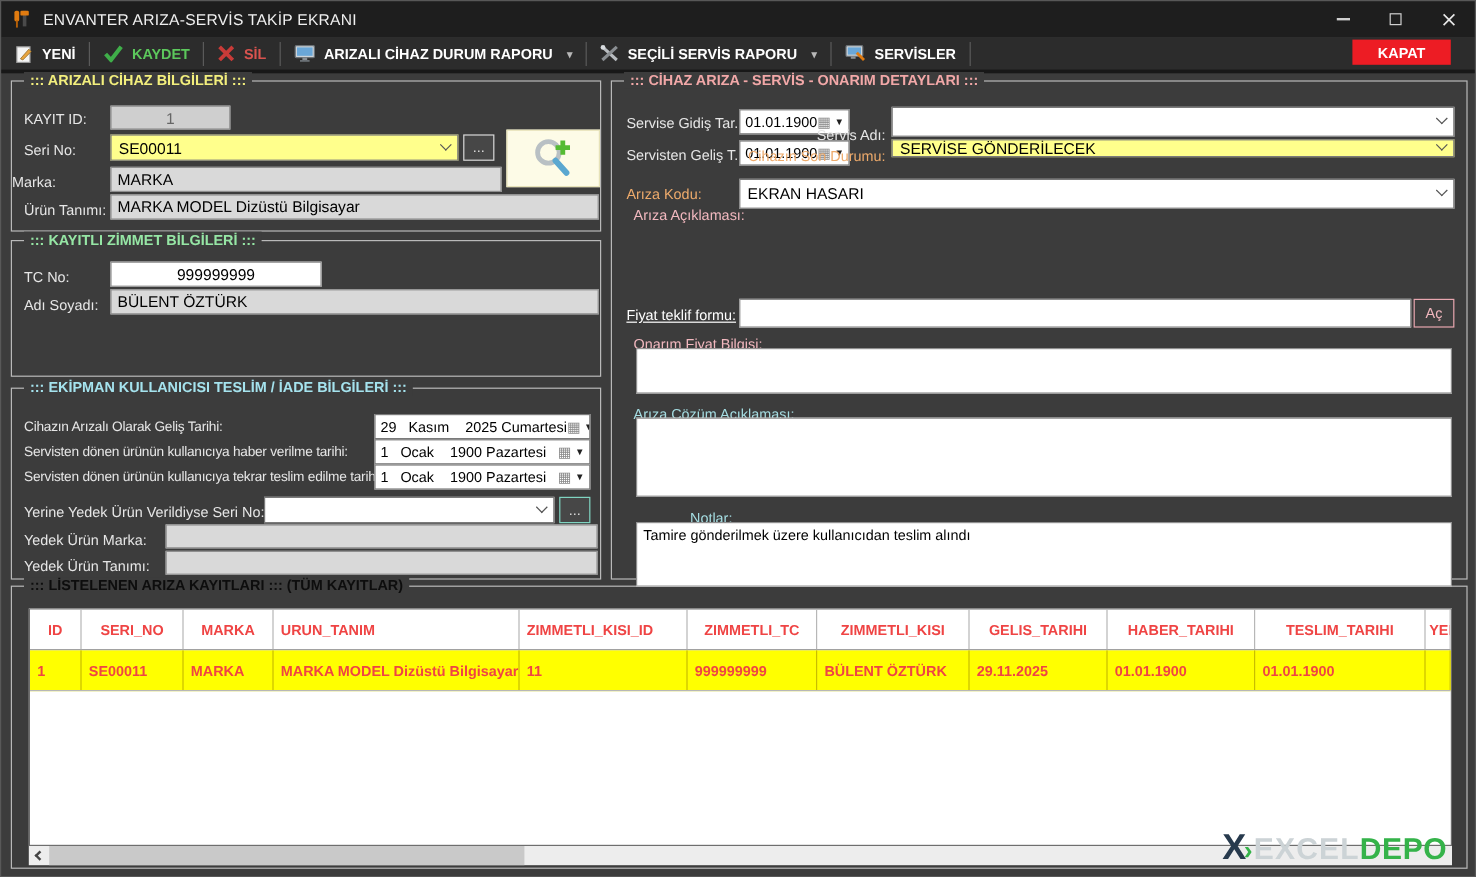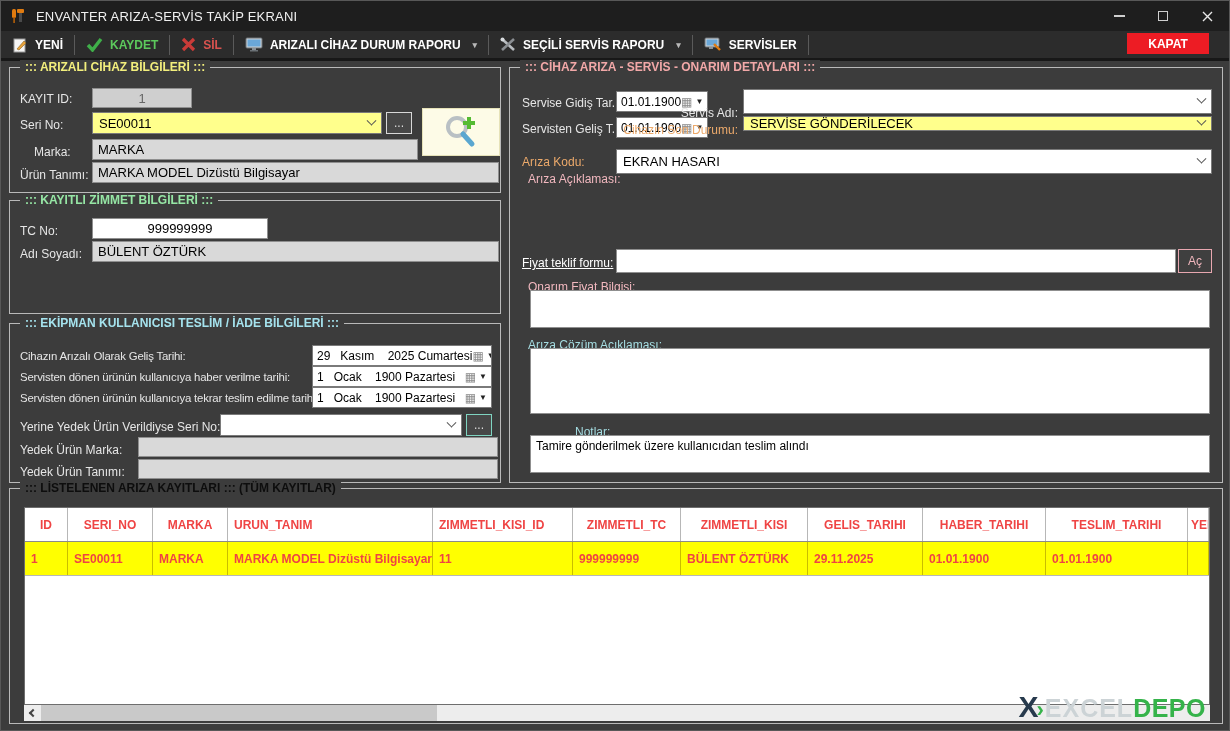--- a/index.html
+++ b/index.html
@@ -182,21 +182,21 @@
       <span class="chev"></span>
     </div>
     <div class="btn-dots bd-light" style="left:376px;top:44px;width:26px;height:22px;">...</div>
     <div class="mag-btn" style="left:412px;top:40px;width:78px;height:48px;">
       <svg width="40" height="38" viewBox="0 0 40 38">
         <circle cx="16" cy="14" r="9" fill="none" stroke="#b9c0c4" stroke-width="4"></circle>
         <path d="M22 21 L31 31" stroke="#5aa7d0" stroke-width="5" stroke-linecap="round"></path>
         <path d="M28 4 L28 16 M22 10 L34 10" stroke="#55bb33" stroke-width="4"></path>
       </svg>
     </div>
-    <div class="lbl" style="left:24px;top:77px;">Marka:</div>
+    <div class="lbl" style="left:0;top:77px;">Marka:</div>
     <div class="fld" style="left:82px;top:71px;width:326px;height:21px;">MARKA</div>
     <div class="lbl" style="left:10px;top:100px;">Ürün Tanımı:</div>
     <div class="fld" style="left:82px;top:94px;width:407px;height:21px;">MARKA MODEL Dizüstü Bilgisayar</div>
   </div>
 
   <div class="grp" style="left:8px;top:199px;width:492px;height:114px;">
     <div class="grp-title t-green">::: KAYITLI ZİMMET BİLGİLERİ :::</div>
     <div class="lbl" style="left:10px;top:23px;">TC No:</div>
     <div class="fld white center" style="left:82px;top:17px;width:176px;height:21px;">999999999</div>
     <div class="lbl" style="left:10px;top:46px;">Adı Soyadı:</div>
@@ -266,21 +266,21 @@
     </div>
     <div class="lbl lbl-pink" style="left:18px;top:104px;">Arıza Açıklaması:</div>
     <div class="lbl lbl-link" style="left:12px;top:188px;">Fiyat teklif formu:</div>
     <div class="fld white" style="left:106px;top:181px;width:560px;height:24px;"></div>
     <div class="btn-ac" style="left:668px;top:181px;width:34px;height:24px;">Aç</div>
     <div class="lbl lbl-pink" style="left:18px;top:212px;">Onarım Fiyat Bilgisi:</div>
     <div class="tarea" style="left:20px;top:222px;width:680px;height:38px;"></div>
     <div class="lbl lbl-cyan" style="left:18px;top:270px;">Arıza Çözüm Açıklaması:</div>
     <div class="tarea" style="left:20px;top:280px;width:680px;height:66px;"></div>
     <div class="lbl lbl-cyan" style="left:18px;top:357px;margin-left:47px;">Notlar:</div>
-    <div class="tarea" style="left:20px;top:367px;width:680px;height:38px;">Tamire gönderilmek üzere kullanıcıdan teslim alındı</div>
+    <div class="tarea" style="left:20px;top:367px;width:680px;height:54px;">Tamire gönderilmek üzere kullanıcıdan teslim alındı</div>
   </div>
 
   <div class="grp" style="left:8px;top:487px;width:1214px;height:236px;">
     <div class="grp-title t-black">::: LİSTELENEN ARIZA KAYITLARI ::: (TÜM KAYITLAR)</div>
     <div class="grid">
       <div class="ghead">
         <div class="gc c0 cen">ID</div>
         <div class="gc c1 cen">SERI_NO</div>
         <div class="gc c2 cen">MARKA</div>
         <div class="gc c3">URUN_TANIM</div>

